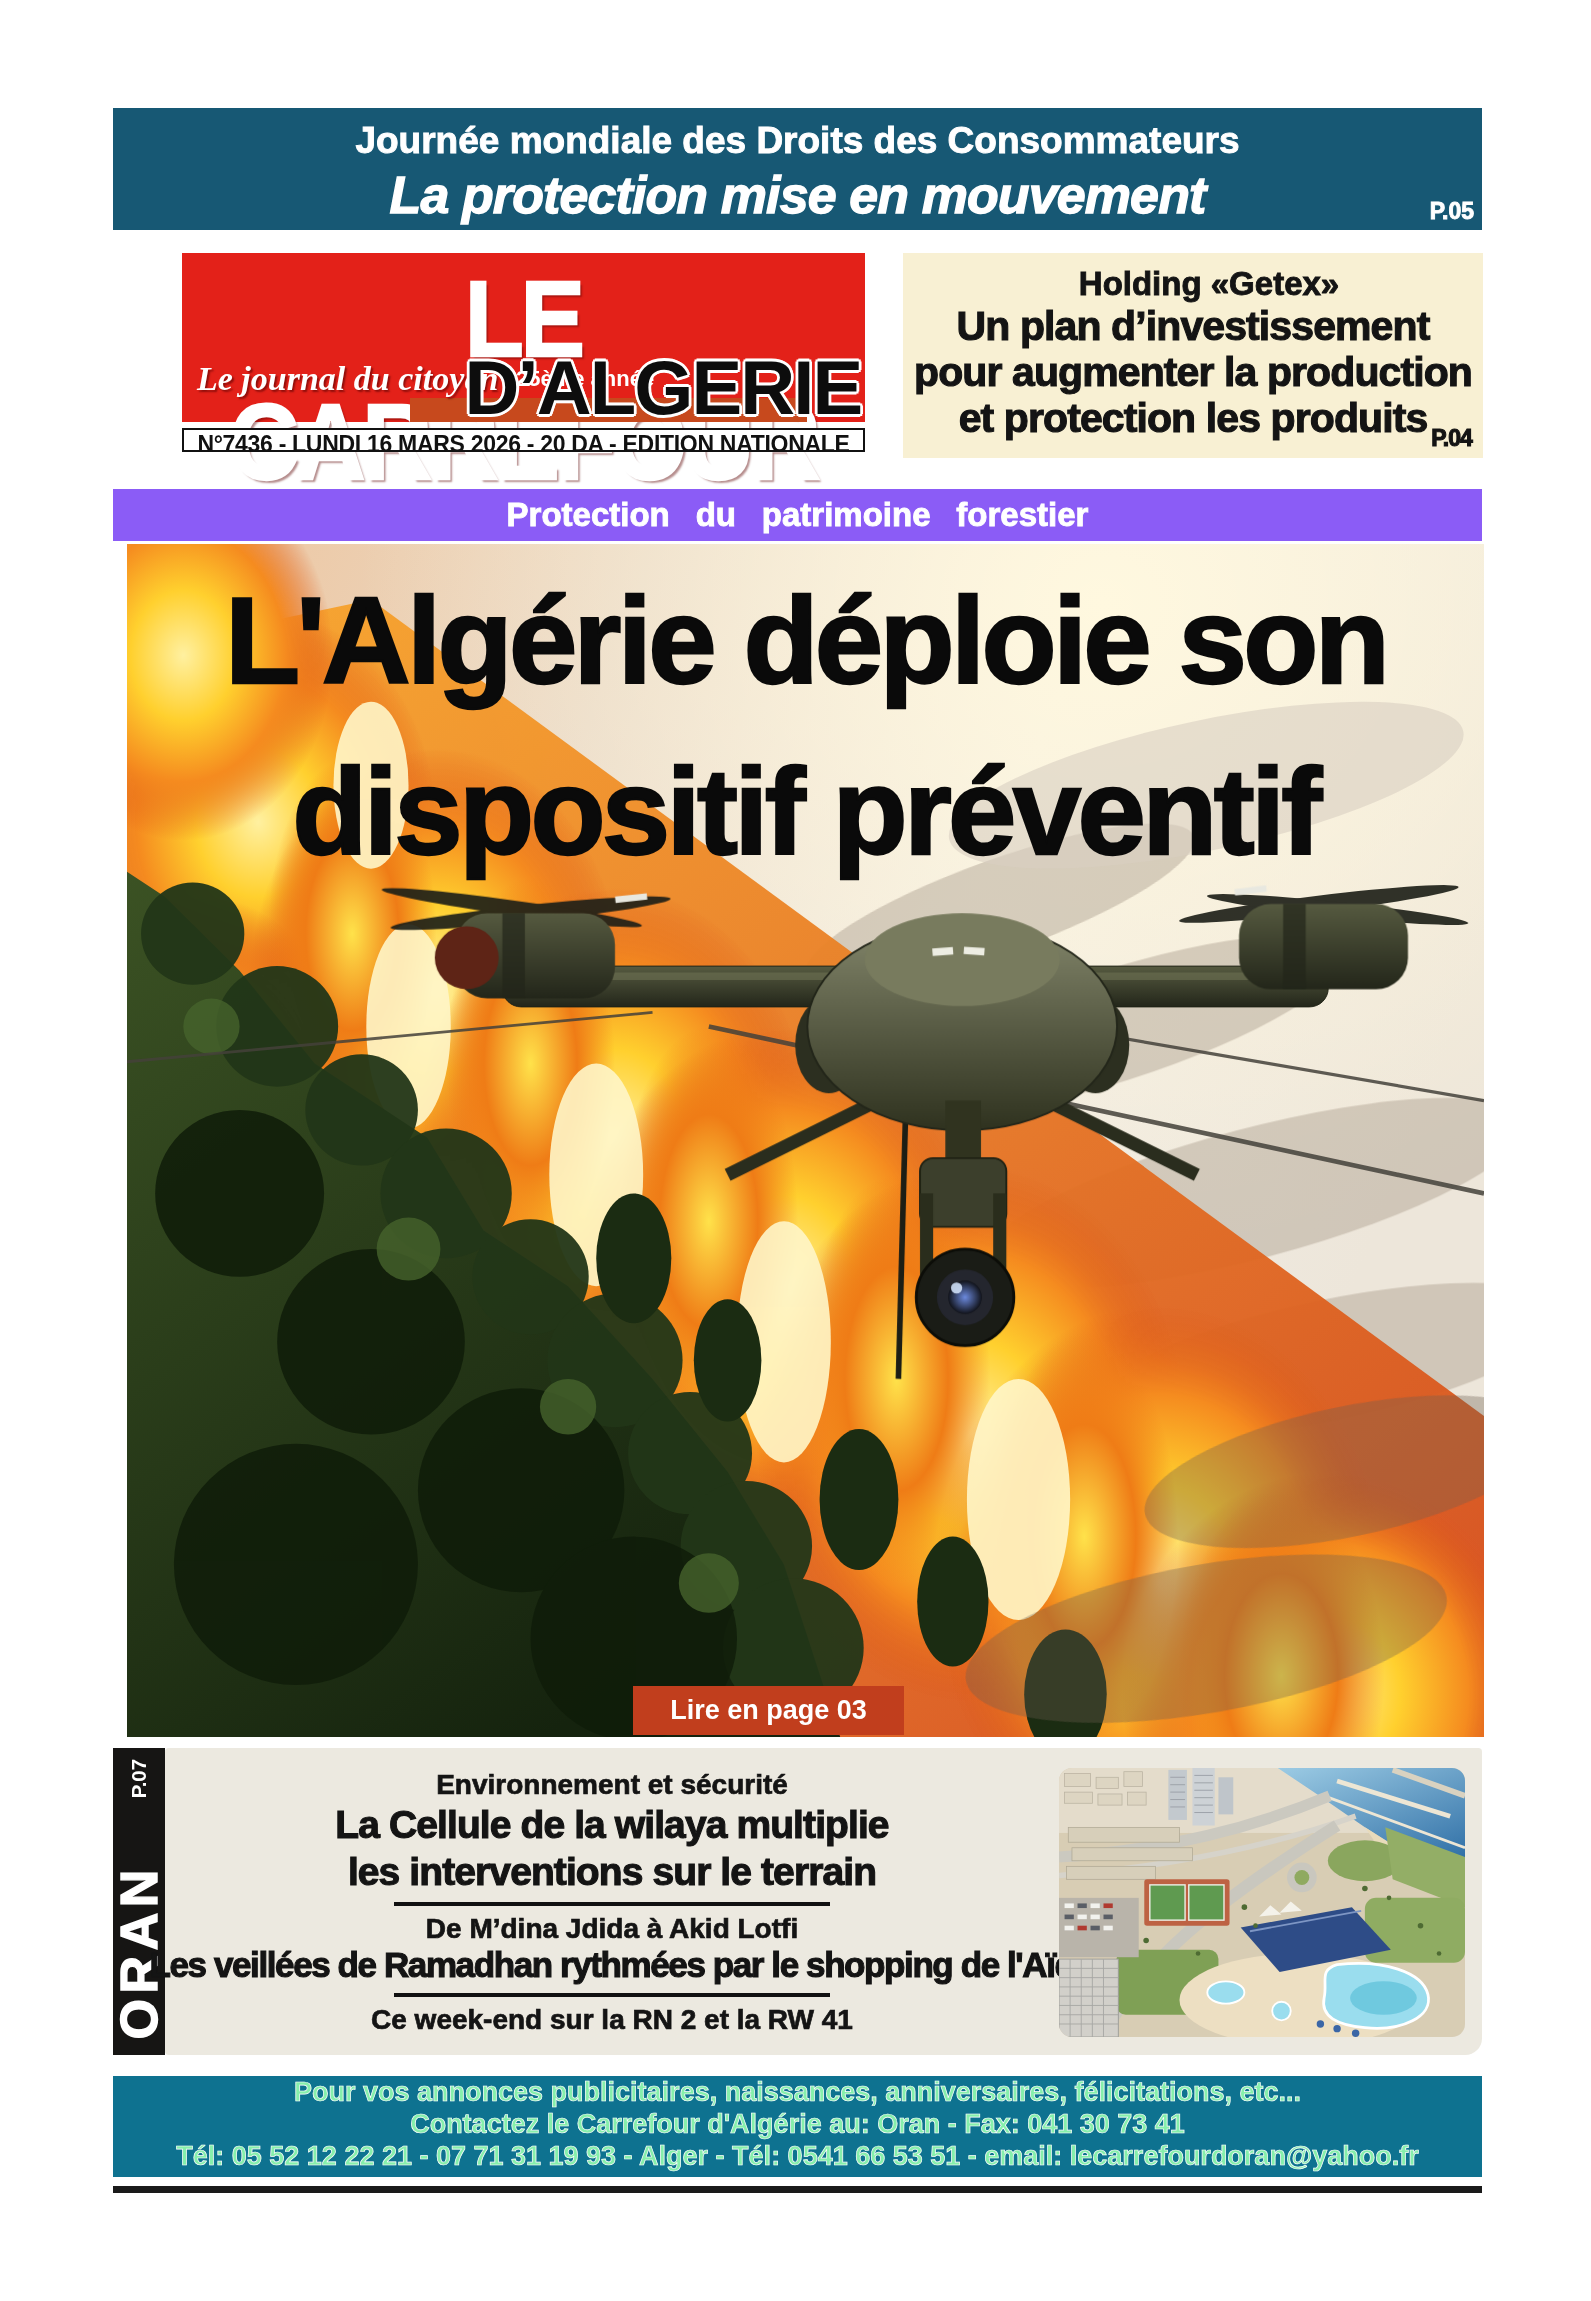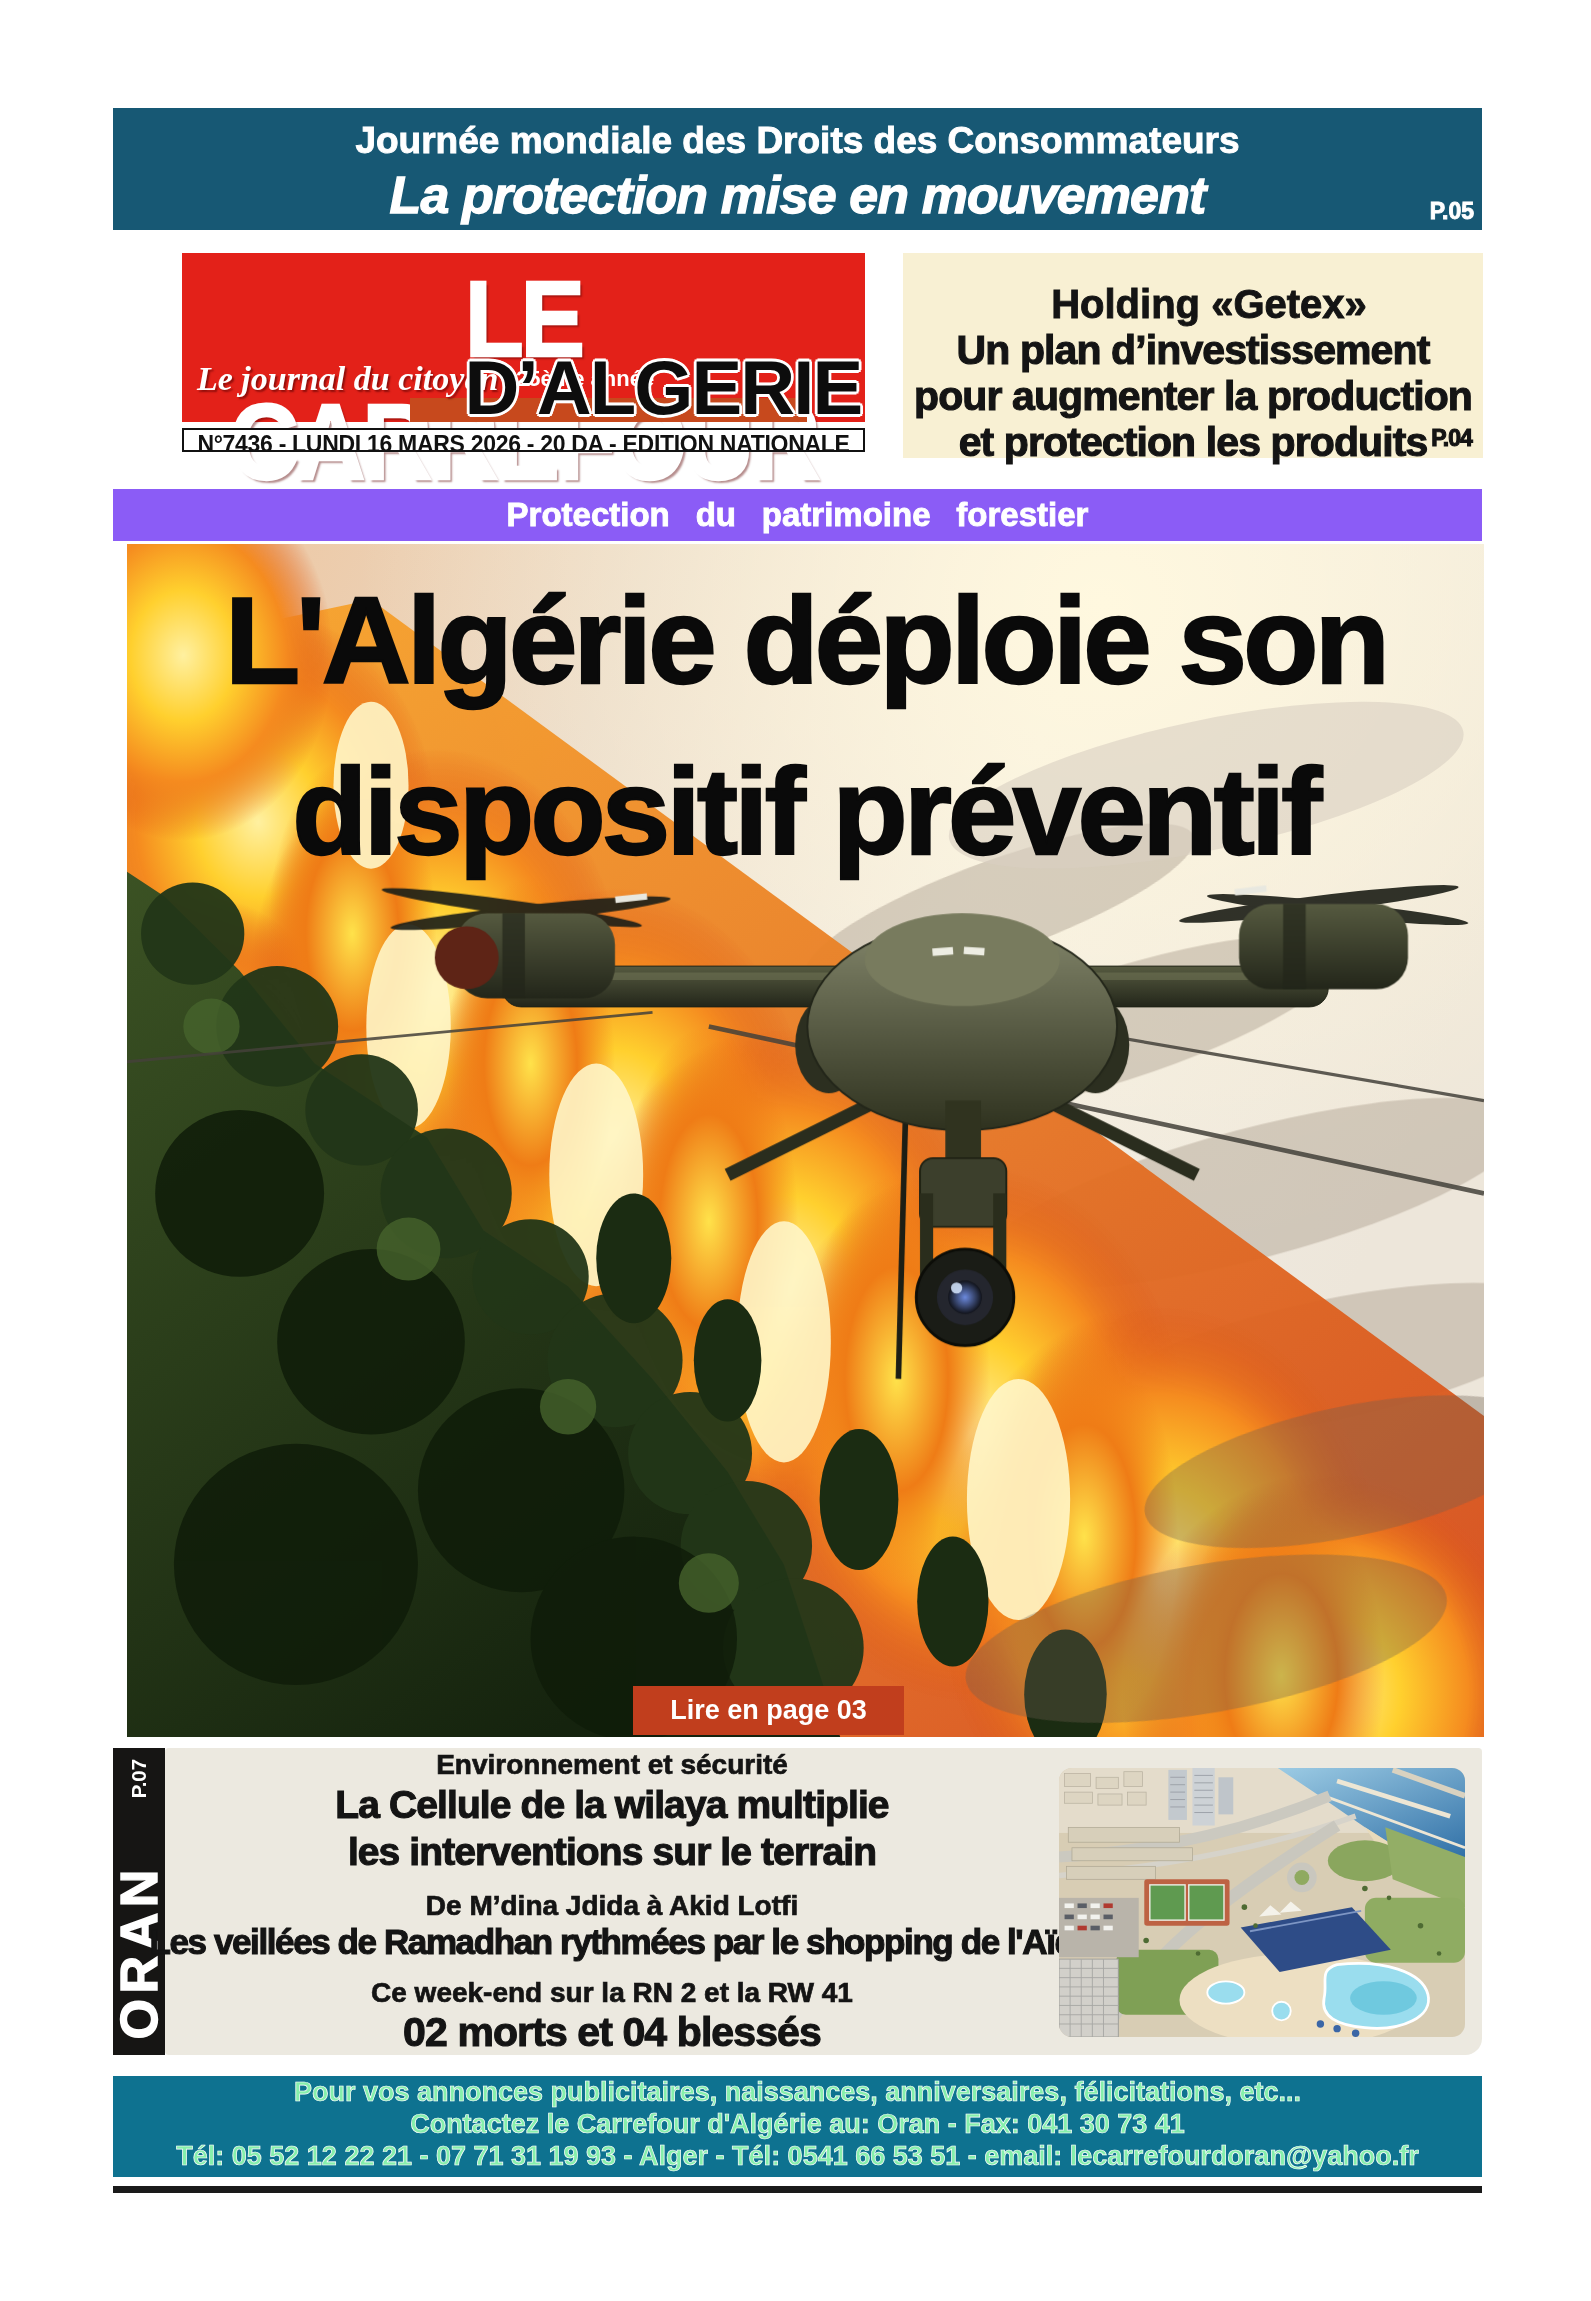--- a/index.html
+++ b/index.html
@@ -33,21 +33,21 @@
             font-weight:bold;letter-spacing:-1.9px;z-index:3;
             text-shadow:-2.8px 0 0 #fff,2.8px 0 0 #fff,0 -2.8px 0 #fff,0 2.8px 0 #fff,
                         -1.9px -1.9px 0 #fff,1.9px -1.9px 0 #fff,-1.9px 1.9px 0 #fff,1.9px 1.9px 0 #fff;}
   .date-bar{left:182px;top:428px;width:683px;height:24px;background:#fff;border:2.8px solid #111;
             box-sizing:border-box;text-align:center;font-size:23px;font-weight:bold;
             line-height:28px;color:#111;letter-spacing:-0.3px;}
 
   
   .getex{left:903px;top:253px;width:580px;height:205px;background:#F8F0D3;color:#141414;
          text-align:center;}
-  .gx-kicker{margin-top:29px;font-size:40px;font-weight:bold;padding-left:32px;-webkit-text-stroke:0.9px #141414;}
+  .gx-kicker{margin-top:12px;font-size:33px;font-weight:bold;padding-left:32px;-webkit-text-stroke:0.9px #141414;}
   .gx-line{font-size:41px;line-height:46px;}
   .gx-ref{position:absolute;right:11px;bottom:5.6px;font-size:23px;}
 
   
   .green-banner{left:113px;top:489px;width:1369px;height:52px;background:#8b5cf6;color:#fff;
                 text-align:center;font-size:33px;font-weight:bold;line-height:52px;
                 word-spacing:16.7px;-webkit-text-stroke:0.9px #fff;}
   .photo-wrap{left:127px;top:544px;width:1341px;height:1193px;padding-left:16px;}
   .photo-wrap svg{position:absolute;left:0;top:0;width:100%;height:100%;}
   .headline{position:absolute;left:0;right:0;top:11px;text-align:center;color:#0A0A0A;
@@ -307,21 +307,20 @@
       <div class="bg-kicker">Environnement et sécurité</div>
       <div class="bg-head1 blk">
         <div>La Cellule de la wilaya multiplie</div>
         <div>les interventions sur le terrain</div>
       </div>
       <div class="bg-rule"></div>
       <div class="bg-kicker">De M’dina Jdida à Akid Lotfi</div>
       <div class="bg-head2 blk nowrap">Les veillées de Ramadhan rythmées par le shopping de l'Aïd</div>
       <div class="bg-rule"></div>
       <div class="bg-kicker">Ce week-end sur la RN 2 et la RW 41</div>
-      <div class="bg-head3 blk">02 morts et 04 blessés</div>
     </div>
 
     <div class="oran-photo">
       <svg viewBox="0 0 438 290" preserveAspectRatio="none">
         <defs>
           <linearGradient id="sea" x1="0" y1="0" x2="0.6" y2="1">
             <stop offset="0" stop-color="#9CCBE4"></stop>
               <stop offset="1" stop-color="#2F6FA6"></stop>
           </linearGradient>
         </defs>

